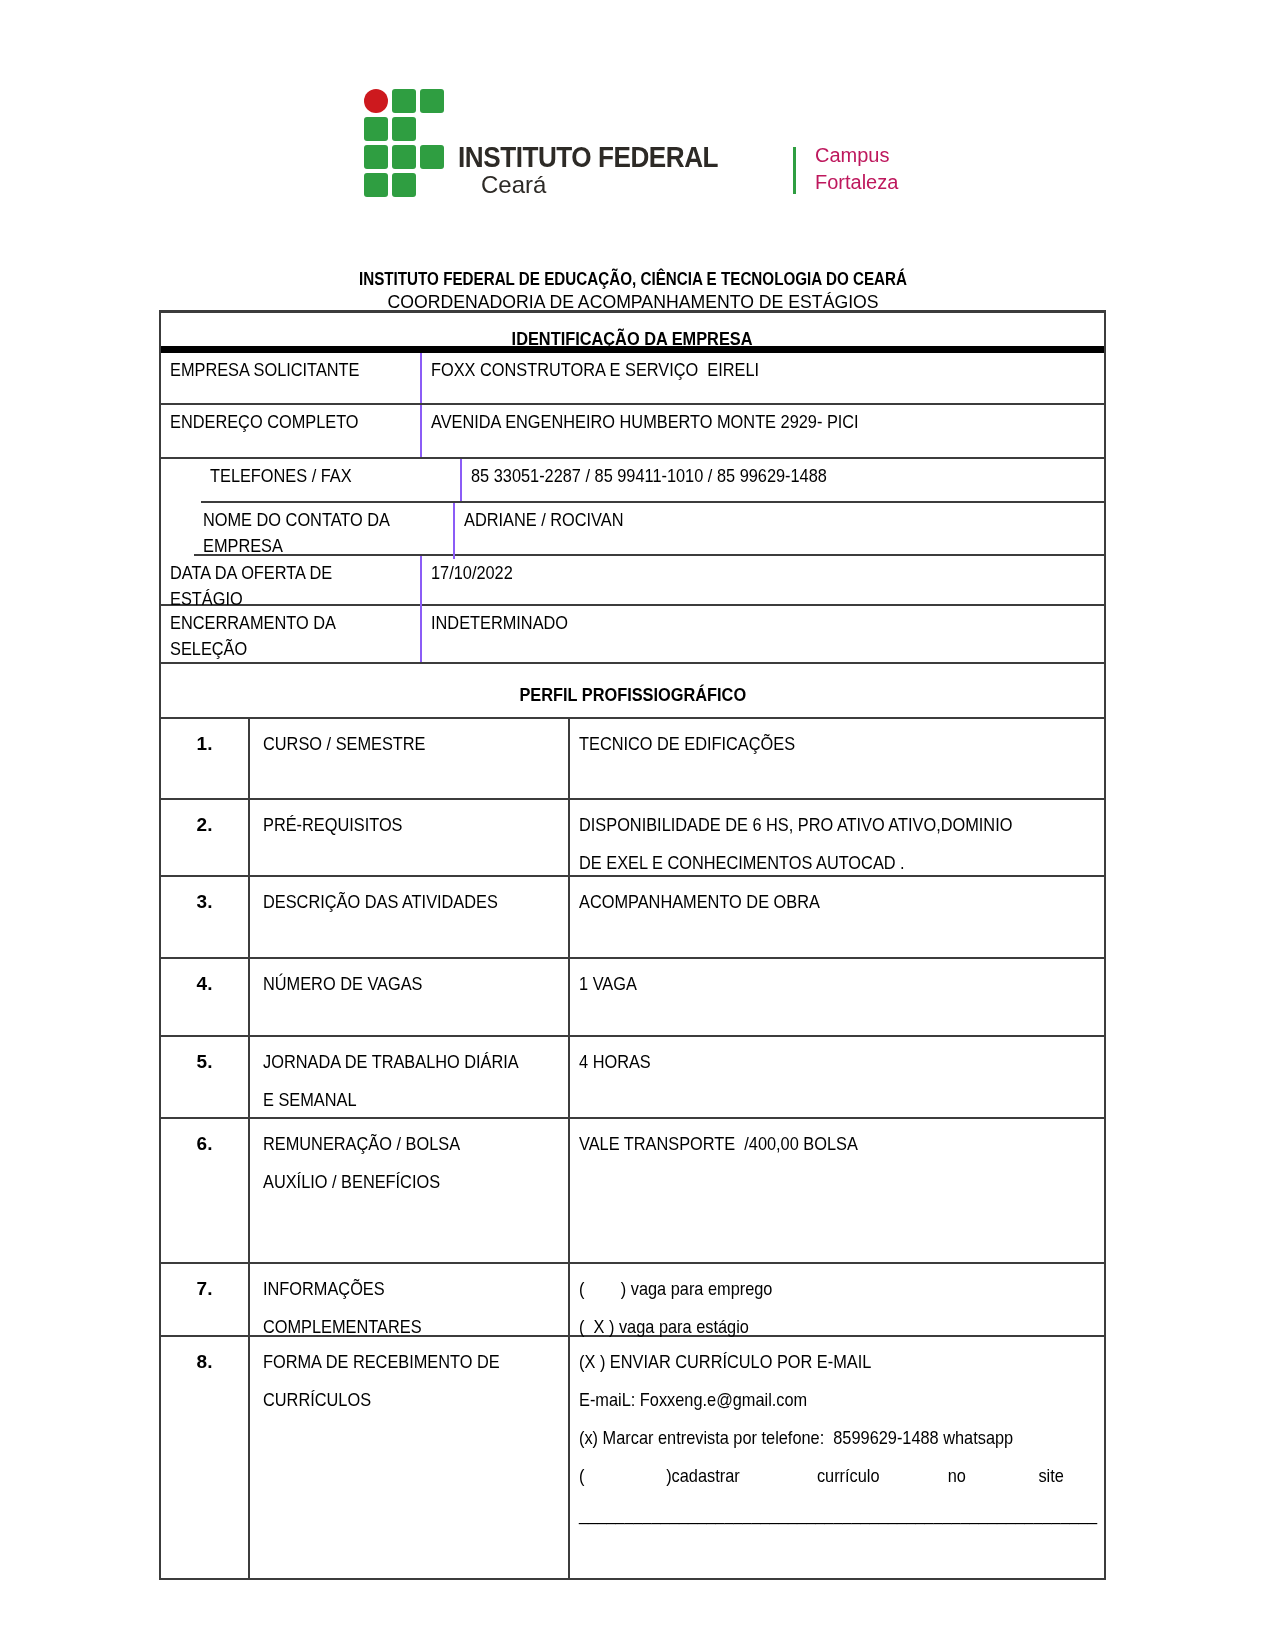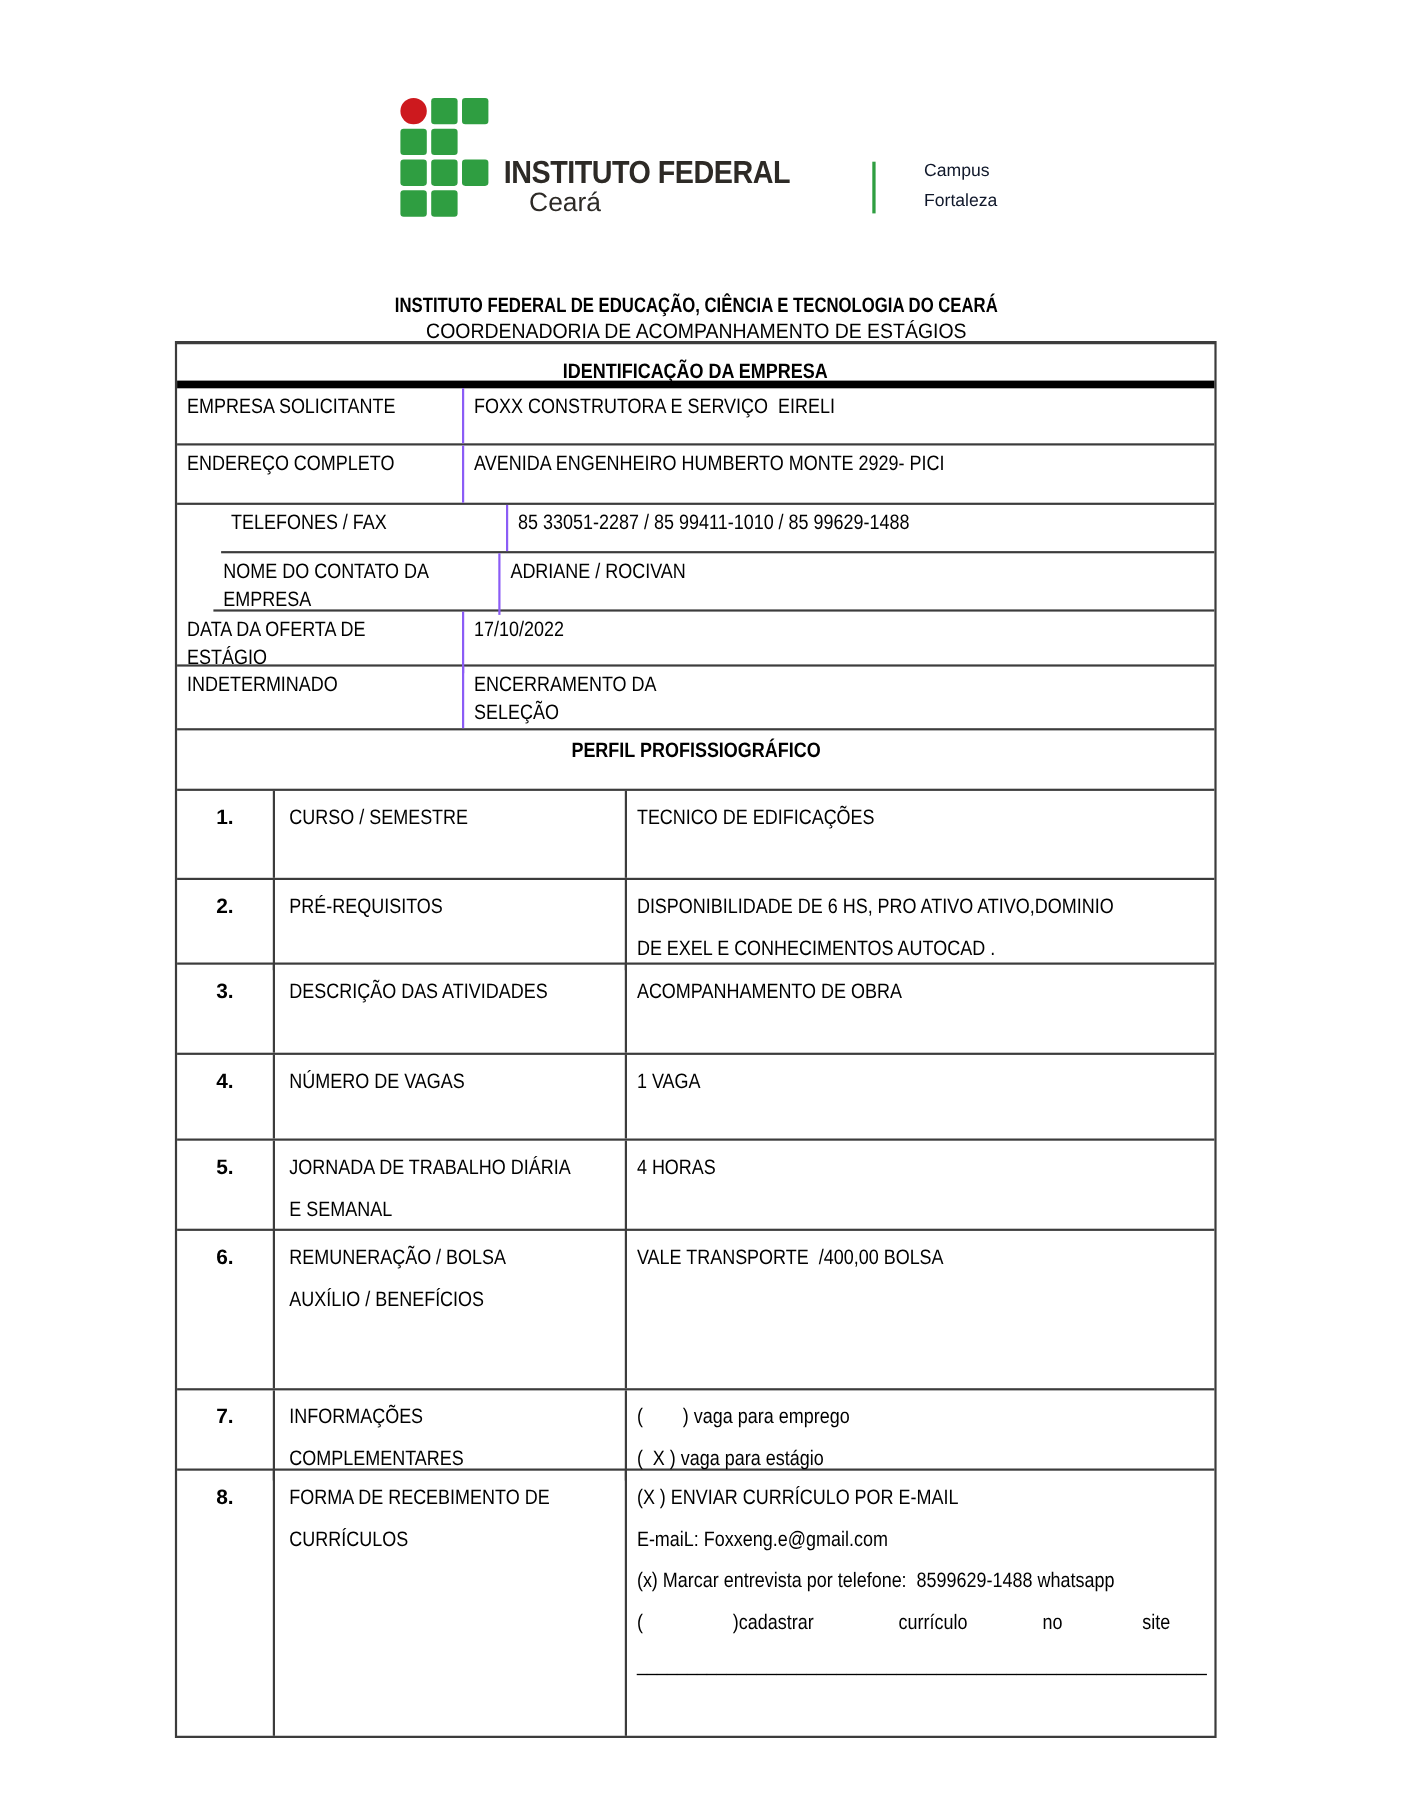--- a/index.html
+++ b/index.html
@@ -11,34 +11,34 @@
   
   .logo-grid{position:absolute; left:364px; top:89px; display:grid;
     grid-template-columns:repeat(3,24px); grid-auto-rows:24px; gap:4px;}
   .sq{background:#2f9e41; border-radius:3px;}
   .sq.red{background:#cd191e; border-radius:50%;}
   .sq.empty{background:transparent;}
   .brand-title{position:absolute; left:458px; top:141px; font-size:29px; font-weight:bold;
     color:#2d2a26; transform:scaleX(0.9); transform-origin:0 0; letter-spacing:-0.5px; white-space:nowrap;}
   .brand-sub{position:absolute; left:481px; top:171px; font-size:24px; color:#2d2a26;}
   .campus-sep{position:absolute; left:793px; top:147px; width:3px; height:47px; background:#2f9e41;}
-  .campus-block{position:absolute; left:815px; top:142px; font-size:16px; line-height:27px; color:#0f172a;margin-left:25px;}
+  .campus-block{position:absolute; left:815px; top:142px; font-size:20px; line-height:27px; color:#be185d;}
   
   .heading{position:absolute; left:160px; top:267px; width:946px; text-align:center;}
   .heading .h1{font-size:19px; font-weight:bold; transform:scaleX(0.8); transform-origin:50% 0;
     white-space:nowrap; line-height:23px;}
   .heading .h2{font-size:19px; transform:scaleX(0.93); transform-origin:50% 0;
     white-space:nowrap; line-height:23px;}
   
   .doc-table{position:absolute; left:159px; top:310px; width:947px;
     border:2px solid #3c3c3c; border-top-width:3px; box-sizing:border-box; background:#fff;}
   .sec-header{box-sizing:border-box; height:28px; border-bottom:7px solid #000;
     text-align:center; font-weight:bold; font-size:19px; padding-top:3px;margin-top:12px;}
   .sec-header2{box-sizing:border-box; height:55px; border-bottom:2px solid #3c3c3c;
-    text-align:center; font-weight:bold; font-size:19px; padding-top:8px;}
+    text-align:center; font-weight:bold; font-size:19px; padding-top:20px;}
   .nrw-c{display:inline-block; transform:scaleX(0.86); transform-origin:50% 0; white-space:nowrap;}
   .nrw{transform:scaleX(0.86); transform-origin:0 0; width:116%; white-space:pre-wrap;}
   .id-row{display:grid; grid-template-columns:261px 1fr; border-bottom:2px solid #3c3c3c;
     box-sizing:border-box; font-size:19px; line-height:26px;}
   .id-row>div{box-sizing:border-box; padding:4px 4px 0 9px; overflow:visible;}
   .id-row>div:first-child{border-right:2px solid #8b5cf6;}
   .pf-row{display:grid; grid-template-columns:89px 320px 1fr; border-bottom:2px solid #3c3c3c;
     box-sizing:border-box; font-size:19px; line-height:38px;}
   .pf-row>div{box-sizing:border-box; overflow:visible;}
   .pf-row .num{border-right:2px solid #3c3c3c; text-align:center; font-weight:bold; padding-top:6px;}
@@ -125,25 +125,25 @@
       <div>
           <div class="nrw">DATA DA OFERTA DE
 ESTÁGIO</div>
         </div>
       <div>
           <div class="nrw">17/10/2022</div>
         </div>
     </div>
     <div class="id-row h58">
       <div>
-          <div class="nrw">INDETERMINADO</div>
-        </div>
-      <div>
           <div class="nrw">ENCERRAMENTO DA
 SELEÇÃO</div>
+        </div>
+      <div>
+          <div class="nrw">INDETERMINADO</div>
         </div>
     </div>
 
     <div class="sec-header2">
       <span class="nrw-c">PERFIL PROFISSIOGRÁFICO</span>
     </div>
 
     <div class="pf-row p81">
       <div class="num">1.</div>
       <div class="lbl">

